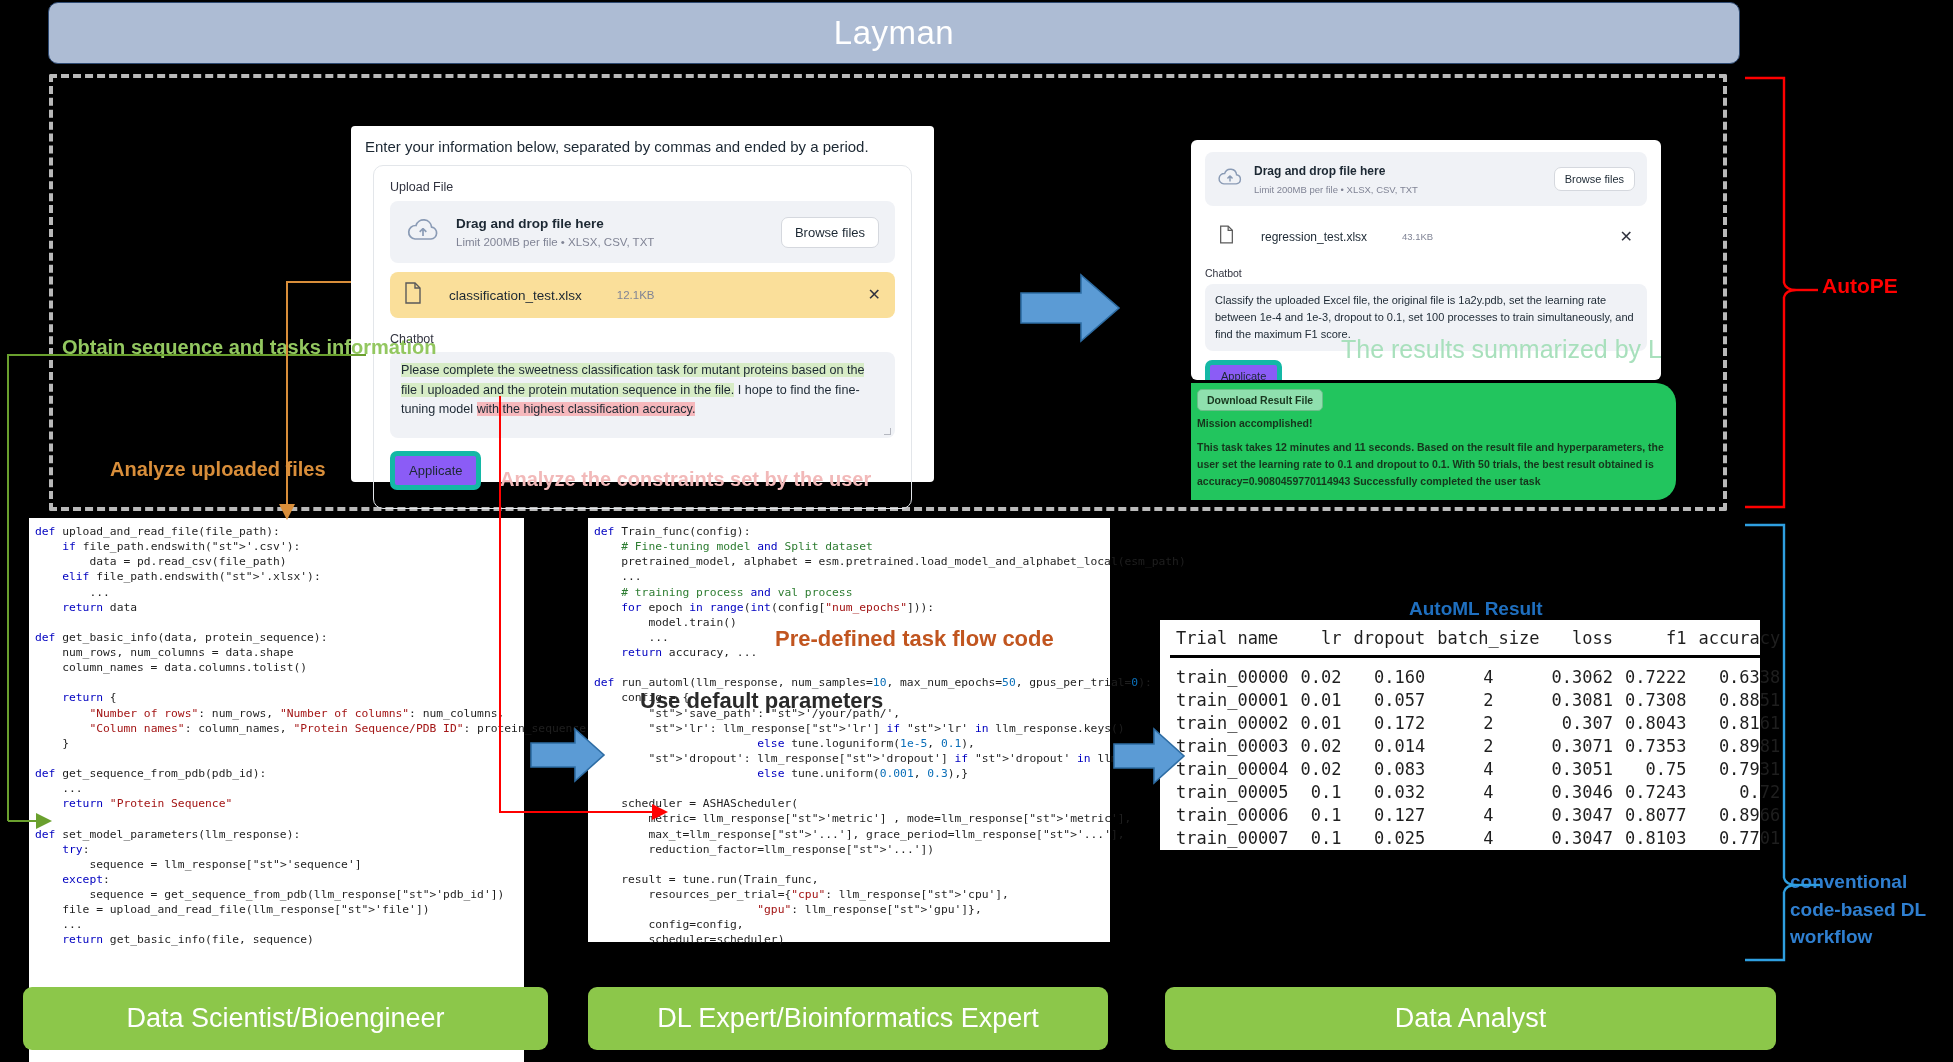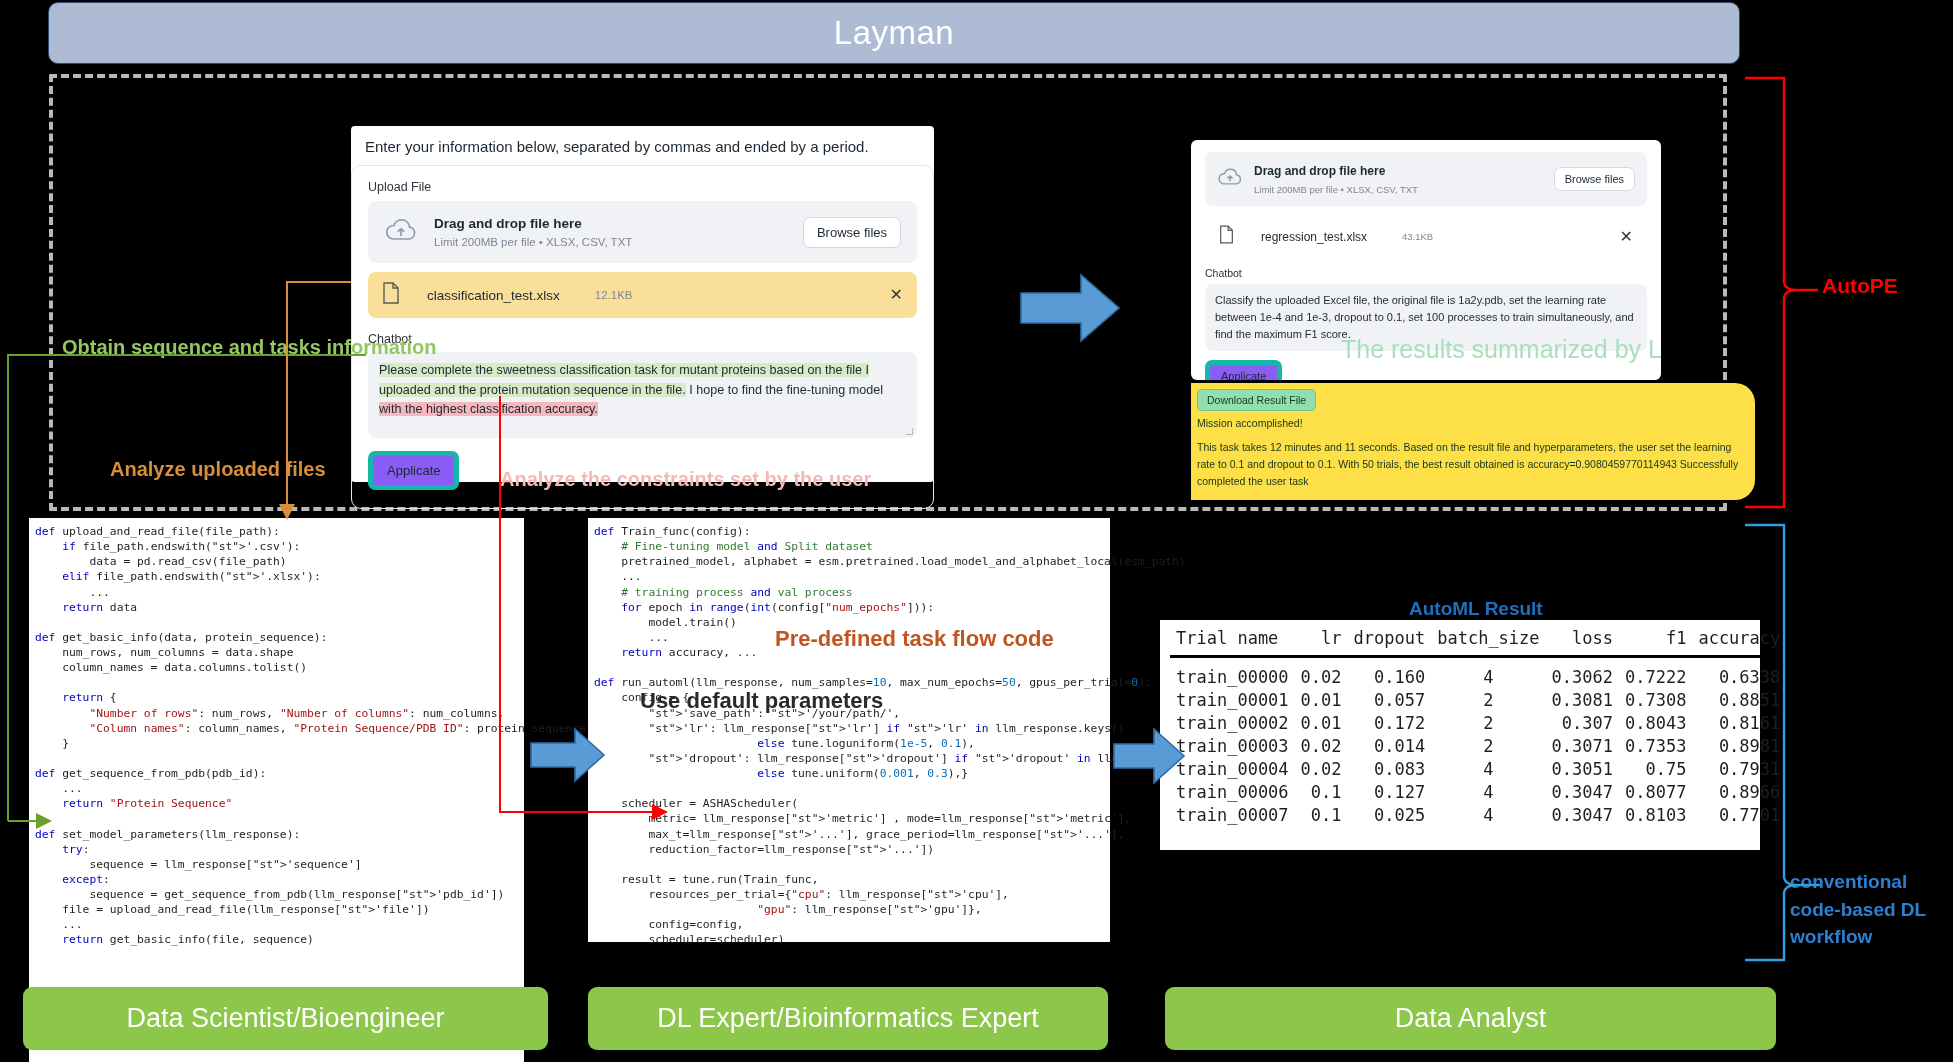--- a/index.html
+++ b/index.html
@@ -24,21 +24,21 @@
     border:4px dashed #b9b9b9; border-radius:2px;
   }
 
   
   #panel1{
     left:351px; top:126px; width:583px; height:356px;
     background:#ffffff; border-radius:4px; padding:0;
   }
   #panel1 .p-hdr{ font-size:15px; color:#1c2833; padding:12px 14px 10px 14px; }
   .inner-card{
-    margin:0 0; border:1px solid #e3e6ea; border-radius:10px; padding:14px 16px 18px 16px;
+    margin:0 22px; border:1px solid #e3e6ea; border-radius:10px; padding:14px 16px 18px 16px;
   }
   .lbl-sm{ font-size:12.5px; color:#31333f; margin-bottom:7px; }
   .dropzone{
     background:#f0f2f6; border-radius:8px; padding:13px 16px;
     display:flex; align-items:center; gap:16px;
   }
   .cloud-icon{ flex:0 0 auto; }
   .dz-text{ flex:1 1 auto; }
   .dz-title{ font-size:13.5px; color:#1c2833; font-weight:bold; }
   .dz-sub{ font-size:11.5px; color:#808495; margin-top:3px; }
@@ -86,22 +86,22 @@
   #panel2 .chat-label{ font-size:10.5px; margin:9px 0 5px 0; }
   #panel2 .chatbox{ font-size:11px; line-height:1.55; padding:8px 10px; }
   #panel2 .applicate-btn{ font-size:11px; padding:5px 11px; margin-top:9px; }
   .llm-note{
     position:absolute; left:150px; top:195px; font-size:25px; color:#a8e0bc;
     white-space:nowrap;
   }
 
   
   #result-bubble{
-    left:1191px; top:383px; width:564px; height:117px;
-    background:#fde047; border-radius:0 20px 20px 0;
+    left:1191px; top:383px; width:485px; height:117px;
+    background:#22c55e; border-radius:0 20px 20px 0;font-weight:bold;
   }
   #result-bubble .dl-btn{
     display:inline-block; margin:6px 0 0 6px;
     border:1px solid #6bbf8a; border-radius:5px; padding:4px 9px;
     font-size:10.5px; color:#18381f; background:#8fe0ae;
   }
   .res-text{ font-size:10.5px; color:#16351c; line-height:1.62; padding:4px 8px 0 6px; }
   .res-text p{ margin-bottom:7px; }
 
   
@@ -388,20 +388,29 @@
         <tr>
           <td class="ta-l">train_00004</td>
           <td class="ta-r">0.02</td>
           <td class="ta-r">0.083</td>
           <td class="ta-c">4</td>
           <td class="ta-r">0.3051</td>
           <td class="ta-r">0.75</td>
           <td class="ta-r">0.7931</td>
         </tr>
         <tr>
+          <td class="ta-l">train_00005</td>
+          <td class="ta-r">0.1</td>
+          <td class="ta-r">0.032</td>
+          <td class="ta-c">4</td>
+          <td class="ta-r">0.3046</td>
+          <td class="ta-r">0.7243</td>
+          <td class="ta-r">0.72</td>
+        </tr>
+        <tr>
           <td class="ta-l">train_00006</td>
           <td class="ta-r">0.1</td>
           <td class="ta-r">0.127</td>
           <td class="ta-c">4</td>
           <td class="ta-r">0.3047</td>
           <td class="ta-r">0.8077</td>
           <td class="ta-r">0.8966</td>
         </tr>
         <tr>
           <td class="ta-l">train_00007</td>

